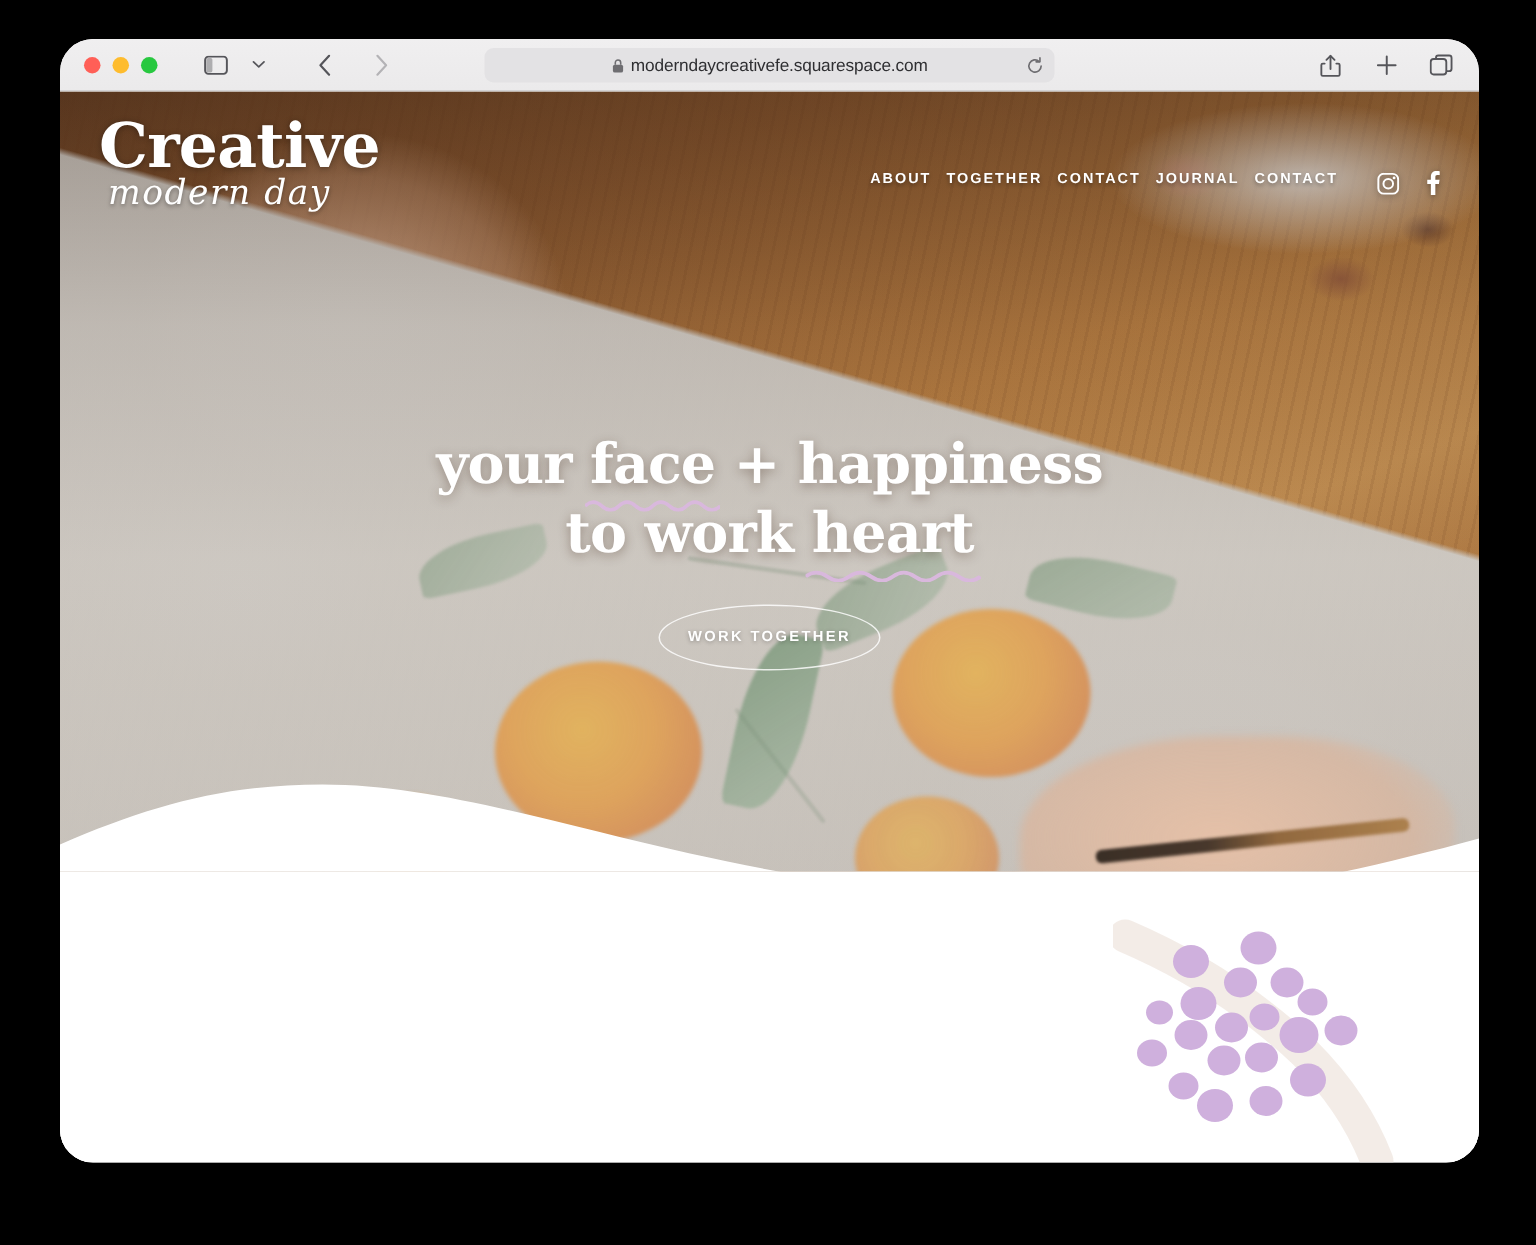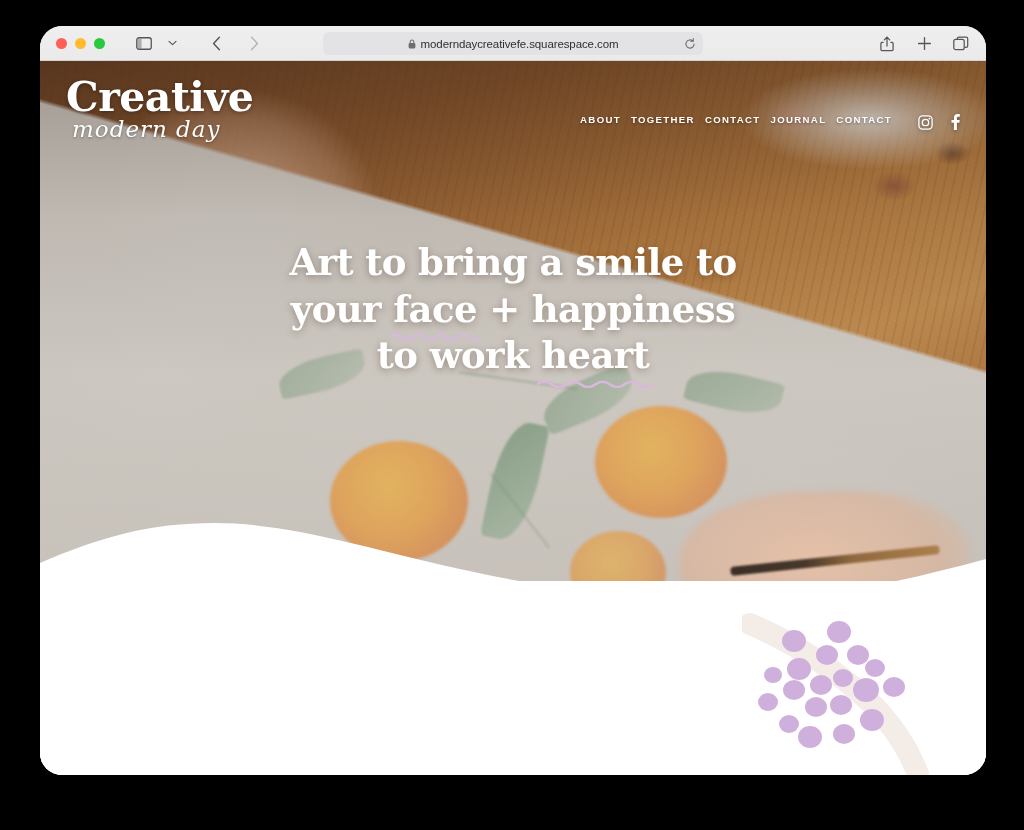--- a/index.html
+++ b/index.html
@@ -454,28 +454,31 @@
               <svg width="9" height="16" viewBox="0 0 9 16" fill="currentColor">
                 <path d="M5.9 16V8.7h2.4l0.4-2.8H5.9V4.1c0-0.8 0.2-1.4 1.4-1.4h1.5V0.2C8.5 0.15 7.6 0.05 6.6 0.05 4.4 0.05 2.9 1.4 2.9 3.85V5.9H0.5v2.8h2.4V16H5.9z"></path>
               </svg>
             </a>
           </span>
         </nav>
       </div>
 
       <div id="hero-copy">
         <h1 id="hero-headline">
-          <span>Art to bring a smile to</span><br>
+          <br>
           <span>your </span><span class="squiggle-word"><span>face</span><svg class="sq" viewBox="0 0 100 10" preserveAspectRatio="none">
                 <path d="M0 6 Q6 0 12.5 6 T25 6 T37.5 6 T50 6 T62.5 6 T75 6 T87.5 6 T100 6" stroke="#d9b8dd" stroke-width="2.6" fill="none"></path>
               </svg></span><span> + happiness</span><br>
           <span>to work </span><span class="squiggle-word"><span>heart</span><svg class="sq" viewBox="0 0 100 10" preserveAspectRatio="none">
                 <path d="M0 6 Q6 0 12.5 6 T25 6 T37.5 6 T50 6 T62.5 6 T75 6 T87.5 6 T100 6" stroke="#d9b8dd" stroke-width="2.6" fill="none"></path>
               </svg></span>
         </h1>
+        <div id="cta-wrap">
+          <a id="cta-button" href="#">WORK TOGETHER</a>
+        </div>
       </div>
 
       <svg id="wave-divider" viewBox="0 0 946 130" preserveAspectRatio="none">
         <path d="M0 62 C60 36, 110 22, 175 22 C250 22, 330 48, 420 68 C520 90, 600 100, 680 100 C770 100, 850 84, 946 58 L946 130 L0 130 Z" fill="#ffffff"></path>
       </svg>
     </div>
 
     <div id="work-section">
 
       <svg id="dots-decoration" viewBox="0 0 200 175">

